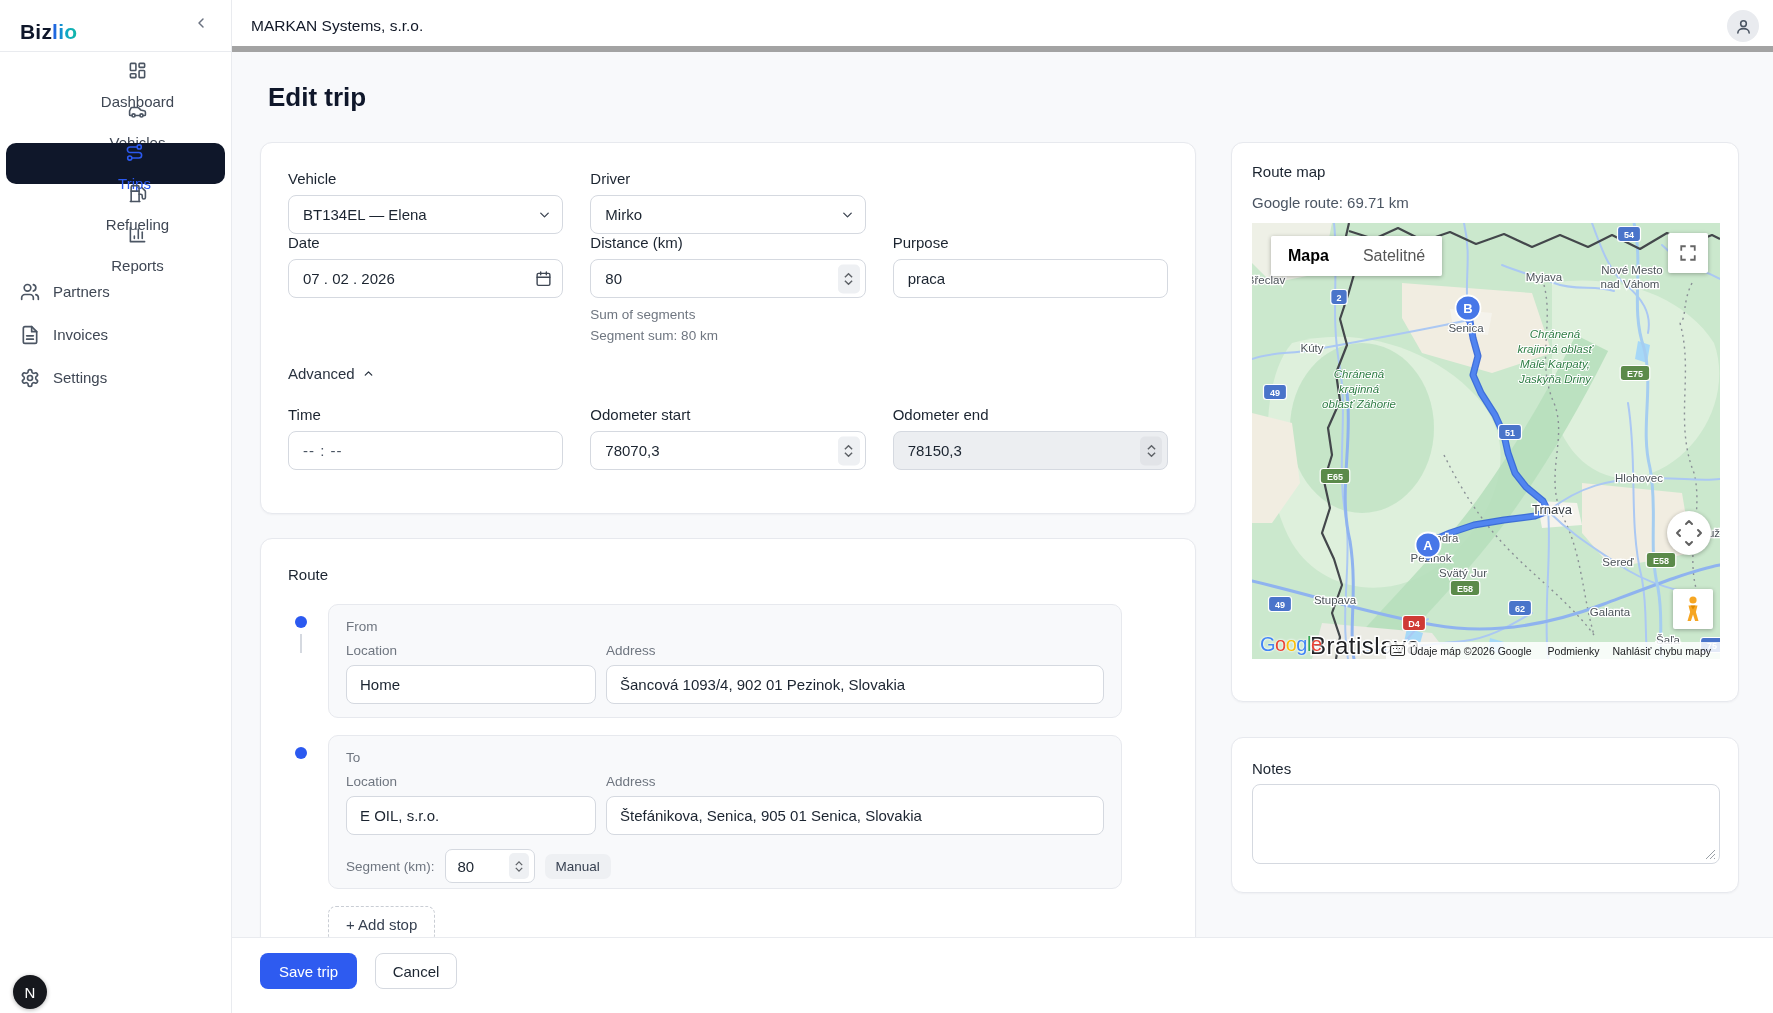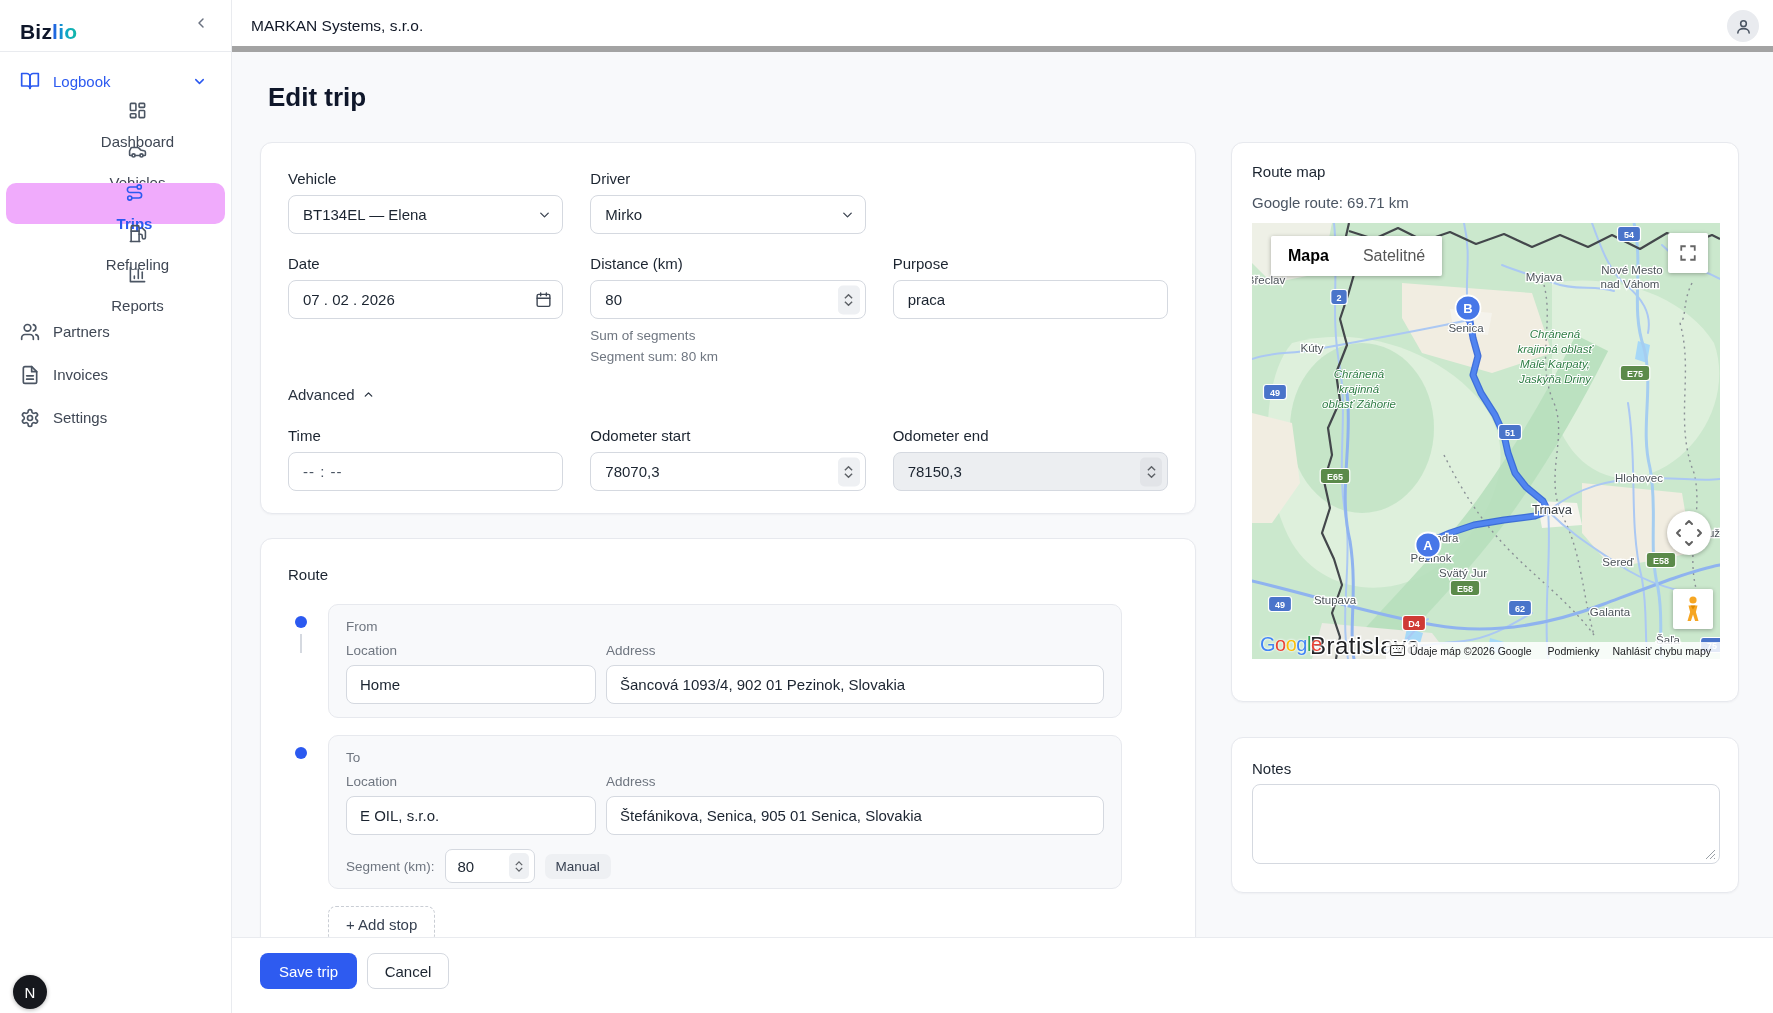--- a/index.html
+++ b/index.html
@@ -18,21 +18,21 @@
   .logo { position:absolute; left:20px; top:13px; font-size:21px; font-weight:700; letter-spacing:.2px;margin-top:7px; }
   .logo .p1 { color:#0f172a; }
   .logo .p2 { background:linear-gradient(90deg,#2456e6,#0ea5c9,#14b8a6); -webkit-background-clip:text; background-clip:text; color:transparent; }
   .collapse { position:absolute; right:22px; top:15px; color:#6b7280; cursor:pointer; }
   .nav { padding-top:9px; }
   .nav-row { display:flex; align-items:center; height:40px; padding-left:20px; gap:13px; font-size:15px; color:#3f4754; cursor:pointer; position:relative; }
   .nav-row .nico { display:flex; width:20px; height:20px; color:#4b5563; }
   .nav-row.blue, .nav-row.blue .nico { color:#2b59f0; }
   .nav-row .chev { position:absolute; right:24px; color:#2b59f0; display:flex; }
   .nav-sub { height:41px; padding-left:44px;flex-direction:column; }
-  .nav-sub.active { background:#f0abfc; margin:0 6px; padding-left:38px; border-radius:10px; color:#2b59f0; font-weight:700; }
+  .nav-sub.active { background:#0f172a; margin:0 6px; padding-left:38px; border-radius:10px; color:#2b59f0; font-weight:400; }
   .nav-sub.active .nico { color:#2b59f0; }
   .nav-main { height:43px; }
   .nav-gap { height:4px; }
 
   
   .page-title { position:absolute; left:268px; top:82px; font-size:26px; font-weight:700; color:#0f172a; }
   .card { position:absolute; background:#fff; border:1px solid #e7e9ee; border-radius:12px; box-shadow:0 1px 2px rgba(16,24,40,.04); }
   .card-form  { left:260px; top:142px; width:936px; height:372px; padding:27px; }
   .card-route { left:260px; top:538px; width:936px; height:452px; padding:27px; }
   .card-map   { left:1231px; top:142px; width:508px; height:560px; padding:20px 20px; }
@@ -43,21 +43,21 @@
   .control { position:relative; height:39px; border:1px solid #d5d9e0; border-radius:8px; background:#fff; display:flex; align-items:center; padding:0 36px 0 14px; font-size:15px; color:#1b2430; cursor:pointer; }
   .control .val { white-space:nowrap; overflow:hidden; }
   .control .right-ic { position:absolute; right:10px; top:50%; transform:translateY(-50%); color:#3f4754; display:flex; }
   .spin { position:absolute; right:5px; top:50%; transform:translateY(-50%); width:22px; height:29px; background:#eef0f3; border-radius:5px; display:flex; flex-direction:column; align-items:center; justify-content:center; color:#5f6368; gap:1px; cursor:pointer; }
   .control.disabled { background:#eceef1; border-color:#d5d9e0; }
   .control.disabled .spin { background:#e2e4e8; }
   .control.time .val { color:#4b5563; letter-spacing:1px; }
   .helper { font-size:13.5px; color:#6f7680; margin-top:9px; }
   .helper + .helper { margin-top:6px; }
   .advanced { margin-top:22px; display:inline-flex; align-items:center; gap:7px; font-size:15px; color:#2a3340; cursor:pointer; }
-  .row2 { margin-top:21px; }
+  .row2 { }
   .row3 { margin-top:23px; }
 
   
   .sec-title { font-size:15px; font-weight:500; color:#1b2430; }
   .timeline-dot { position:absolute; width:12px; height:12px; border-radius:50%; background:#2b59f0; left:34px; }
   .timeline-line { position:absolute; width:2px; background:#d5d9e0; left:39px; }
   .stopbox { position:absolute; left:67px; width:794px; background:#f8f9fb; border:1px solid #e7e9ee; border-radius:10px; padding:14px 17px; }
   .stoptag { font-size:13.5px; color:#6f7680; }
   .fieldrow { display:flex; gap:10px; margin-top:9px; }
   .f-loc { width:250px; }
@@ -96,53 +96,39 @@
   .mletter { font-size:13px; font-weight:700; fill:#fff; text-anchor:middle; }
 
   
   .notes-area { position:relative; margin-top:7px; width:468px; height:80px; border:1px solid #d5d9e0; border-radius:8px; background:#fff; cursor:text; }
   .resize-h { position:absolute; right:3px; bottom:3px; }
 
   
   .footer { position:absolute; left:232px; top:937px; right:0; bottom:0; background:#fff; border-top:1px solid #e9ebef; z-index:20; }
   .btn { height:36px; border-radius:8px; font-size:15px; font-family:inherit; cursor:pointer; }
   .btn-primary { position:absolute; left:28px; top:15px; width:97px; background:#2e5bf0; border:0; color:#fff; }
-  .btn-secondary { position:absolute; left:135px; top:15px; width:82px; background:#fff; border:1px solid #d5d9e0; color:#1b2430; }
+  .btn-secondary { position:absolute; left:143px; top:15px; width:82px; background:#fff; border:1px solid #d5d9e0; color:#1b2430; }
 
   .dev-badge { position:absolute; left:13px; top:975px; width:34px; height:34px; border-radius:50%; background:#16181d; color:#fff; display:flex; align-items:center; justify-content:center; font-size:15px; z-index:30; cursor:pointer; box-shadow:0 1px 4px rgba(0,0,0,.3); }
 </style>
 </head>
 <body>
 
 <div class="app">
 
   <aside class="sidebar">
     <div class="side-top">
       <div class="logo"><span class="p1">Biz</span><span class="p2">lio</span></div>
       <span class="collapse">
         <svg width="16" height="16" viewBox="0 0 24 24" fill="none" stroke="currentColor" stroke-width="2.2" stroke-linecap="round" stroke-linejoin="round">
             <path d="m15 18-6-6 6-6"></path>
           </svg>
       </span>
     </div>
     <nav class="nav">
-      <div class="nav-row blue">
-        <span class="nico">
-            <svg width="20" height="20" viewBox="0 0 24 24" fill="none" stroke="currentColor" stroke-width="2" stroke-linecap="round" stroke-linejoin="round">
-              <path d="M2 3h6a4 4 0 0 1 4 4v14a3 3 0 0 0-3-3H2z"></path>
-              <path d="M22 3h-6a4 4 0 0 0-4 4v14a3 3 0 0 1 3-3h7z"></path>
-            </svg>
-          </span>
-        <span>Logbook</span>
-        <span class="chev">
-            <svg width="15" height="15" viewBox="0 0 24 24" fill="none" stroke="currentColor" stroke-width="2.4" stroke-linecap="round" stroke-linejoin="round">
-              <path d="m6 9 6 6 6-6"></path>
-            </svg>
-          </span>
-      </div>
       <div class="nav-row nav-sub">
         <span class="nico">
             <svg width="19" height="19" viewBox="0 0 24 24" fill="none" stroke="currentColor" stroke-width="2" stroke-linecap="round" stroke-linejoin="round">
               <rect x="3" y="3" width="7" height="9" rx="1"></rect>
               <rect x="14" y="3" width="7" height="5" rx="1"></rect>
               <rect x="14" y="12" width="7" height="9" rx="1"></rect>
               <rect x="3" y="16" width="7" height="5" rx="1"></rect>
             </svg>
           </span>
         <span>Dashboard</span>

